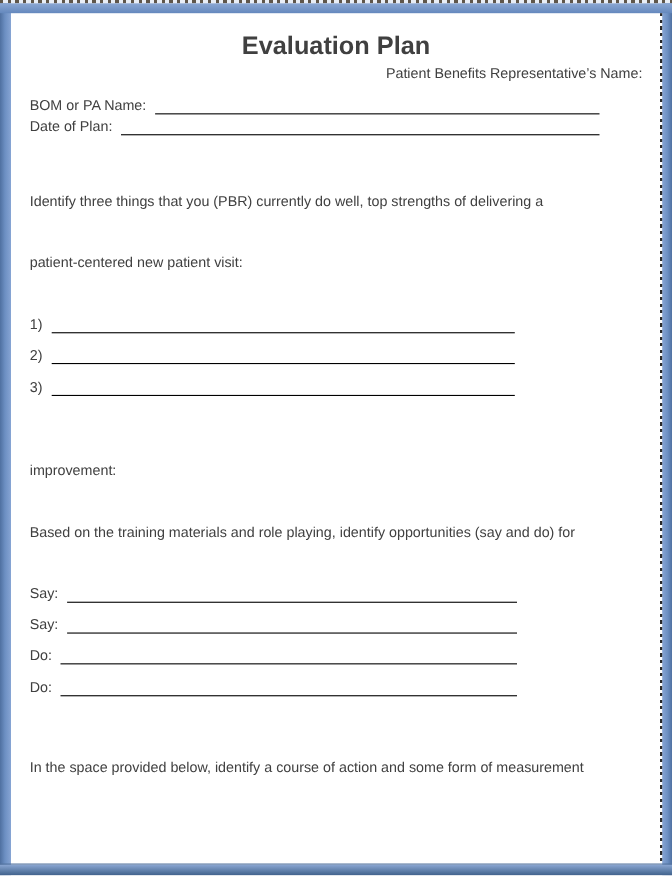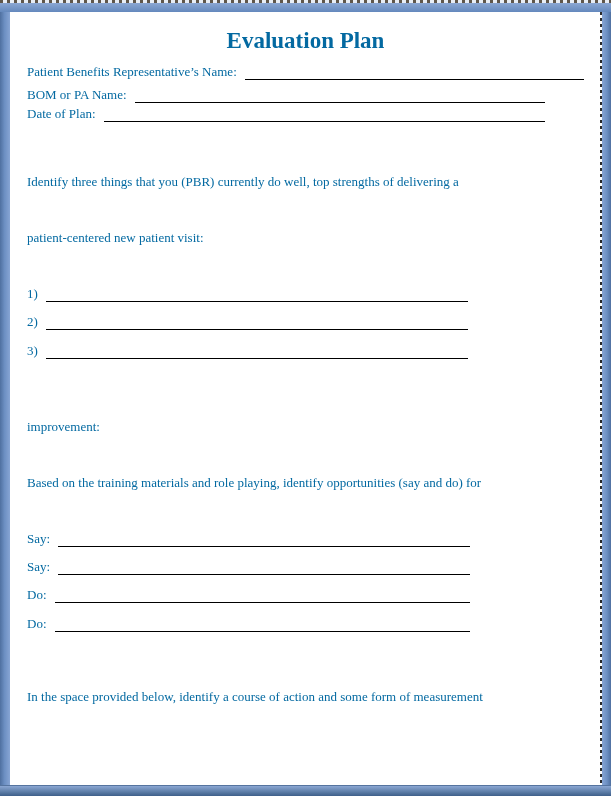--- a/index.html
+++ b/index.html
@@ -1,17 +1,17 @@
 <!DOCTYPE html>
 <html><head>
 <meta charset="utf-8">
 <style>
   html,body{margin:0;padding:0;background:#fff;}
   .page{position:relative;width:611px;height:796px;background:#fff;
-        font-family:Liberation Serif, serif;color:#0369a1;overflow:hidden;}
+        font-family:Liberation Sans, sans-serif;color:#404040;overflow:hidden;}
 
   
   .b-top-dash{position:absolute;top:0;left:0;width:611px;height:3px;
       background:repeating-linear-gradient(90deg,#5f564a 0 3px,#e9eef6 3px 7px);}
   .b-top{position:absolute;top:3px;left:0;width:611px;height:9px;
       background:linear-gradient(to bottom,#8ba7d3,#6488bd);}
   .b-left{position:absolute;top:3px;left:0;width:10px;height:793px;
       background:linear-gradient(to right,#4f70a0,#6c8fc2 45%,#87a5d4);}
   .b-right{position:absolute;top:3px;right:0;width:9px;height:793px;
       background:linear-gradient(to left,#4f70a0,#6c8fc2 45%,#87a5d4);}
@@ -20,21 +20,21 @@
       background:linear-gradient(to bottom,#8ba7d3 0,#54759f 70%,#3f5f8a);}
   .b-right-dash{position:absolute;top:12px;right:9px;width:2px;height:771px;
       background:repeating-linear-gradient(180deg,#2a2a2a 0 3px,transparent 3px 6px);}
 
   
   .content{position:absolute;left:10px;top:12px;right:9px;bottom:11px;padding:0 18px 0 17px;}
   .title{font-size:23px;font-weight:bold;text-align:center;margin:16px 0 0;}
 
   .frow{display:flex;align-items:flex-end;font-size:13px;line-height:16px;}
   .frow .line{flex:1;border-bottom:1.5px solid #000;margin-left:8px;}
-  .f-a{height:22px;margin-top:4px;}
+  .f-a{height:22px;margin-top:4px;flex-direction:column;}
   .f-b{height:23px;}
   .f-c{height:19px;}
   .f-b .line,.f-c .line{margin-right:39px;}
 
   .para{font-size:13px;line-height:18.5px;white-space:pre;}
   .p1{margin-top:14px;}
   .p2{margin-top:22px;}
   .p3{margin-top:19px;}
 
   .num-row{display:flex;align-items:flex-end;height:18px;font-size:13px;line-height:16px;}

